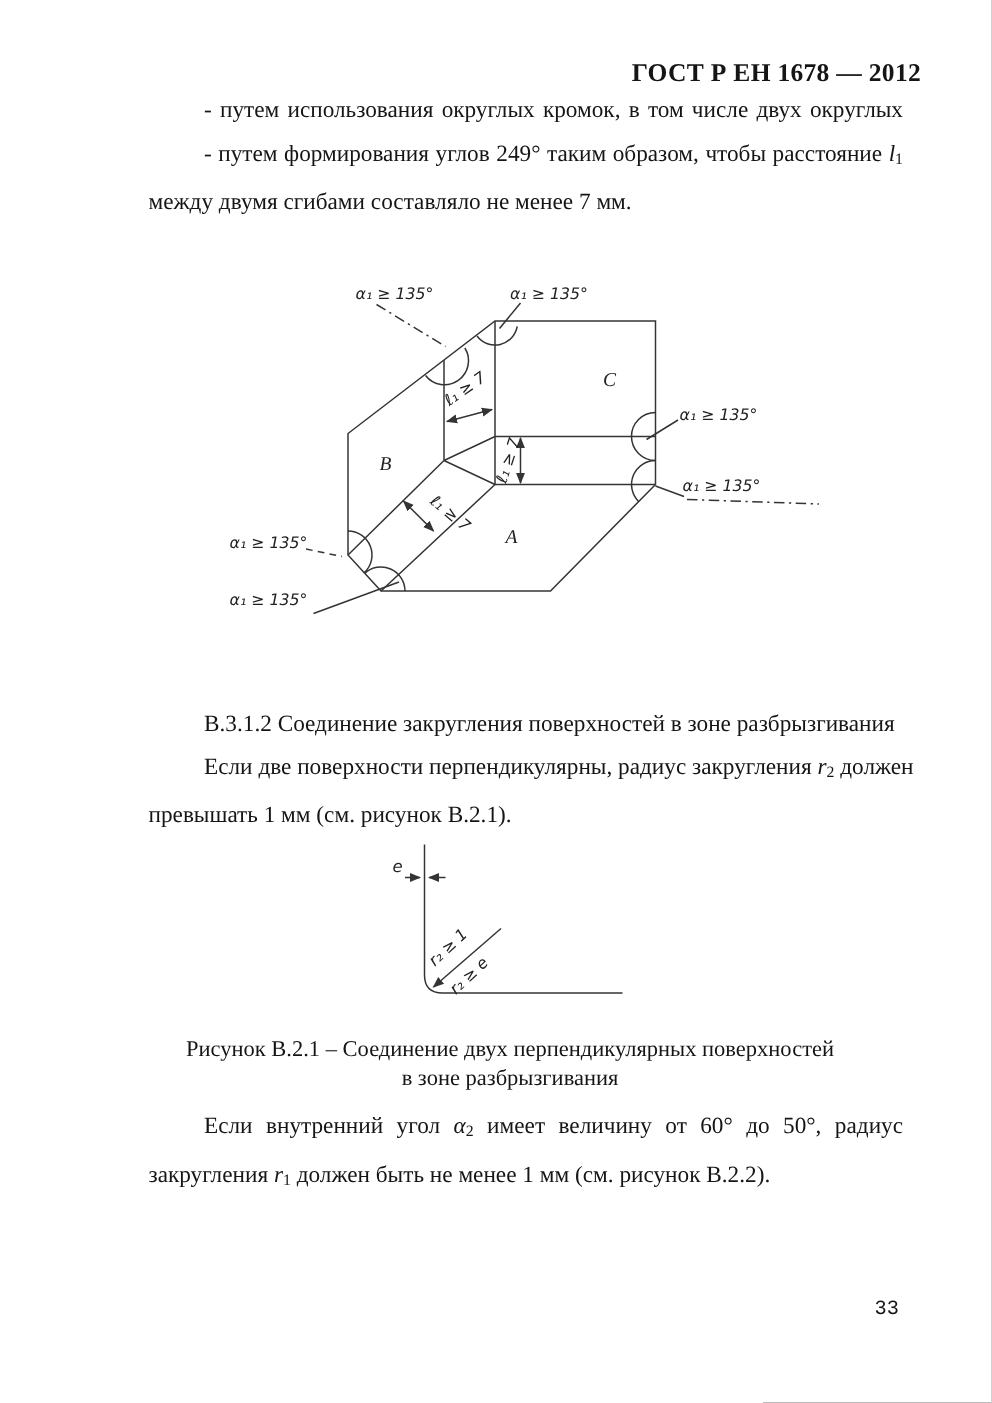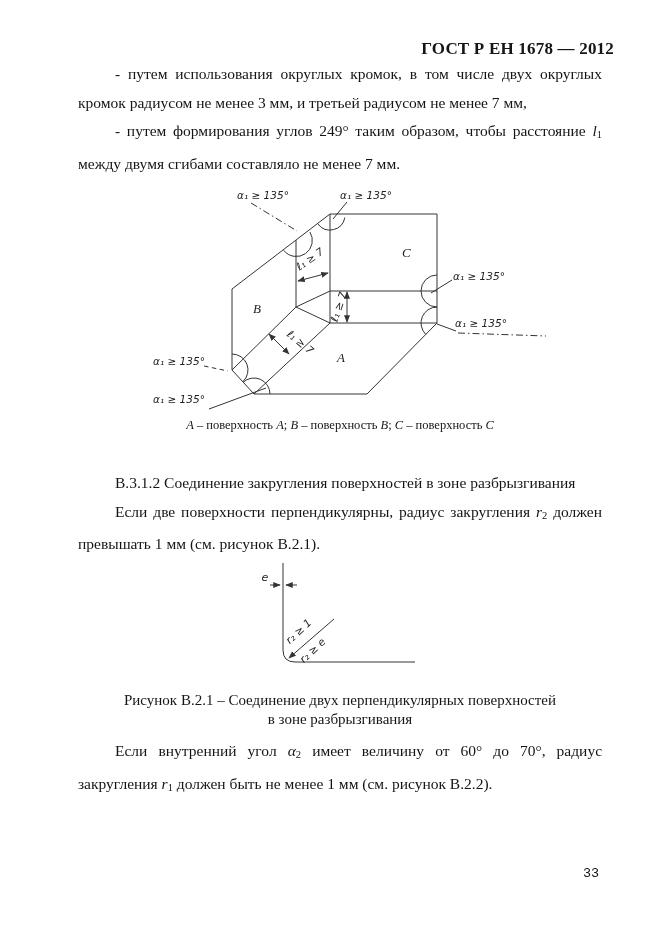--- a/index.html
+++ b/index.html
@@ -9,21 +9,21 @@
     font-family:"Liberation Serif", serif; color:#151515;padding-left:16px;
   }
   .hdr {
     position:absolute; top:39px; right:63px;
     font-size:17px; font-weight:bold; letter-spacing:.2px; white-space:nowrap;
   }
   .flow {
     position:absolute; left:78px; width:524px;
     font-size:15.5px; line-height:28.5px; text-align:left;
   }
-  .pline { text-align:inherit; white-space:nowrap; }
+  .pline { text-align:inherit; white-space:nowrap;margin-left:21px; }
   .pjust { text-align:justify; text-align-last:justify; text-justify:inter-word; }
   .pindent { text-indent:37px; }
   .seg-v { font-style:italic; }
   .seg-sub { font-size:.68em; vertical-align:-.22em; }
   .center-block { position:absolute; left:78px; width:524px; text-align:center; }
   .legend { top:417px; font-size:12.5px; line-height:16px; }
   .cap1 { top:446px; font-size:15px; line-height:18px; }
   .cap2 { top:691px; font-size:15px; line-height:18.5px;text-align:center; }
   .pagenum { position:absolute; top:866px; left:583px; font-size:13.5px;font-family:Liberation Mono, monospace; }
   .fig { position:absolute; }
@@ -36,21 +36,20 @@
 </head>
 <body>
 
 <div class="page">
 
   <div class="hdr">ГОСТ Р ЕН 1678 — 2012</div>
 
   <div class="flow" style="top:60px">
     <div>
         <div class="pline pjust pindent"><span class="seg-n">- путем использования округлых кромок, в том числе двух округлых</span></div>
-        <div class="pline"><span class="seg-n">кромок радиусом не менее 3 мм, и третьей радиусом не менее 7 мм,</span></div>
       </div>
     <div>
         <div class="pline pjust pindent"><span class="seg-n">- путем формирования углов 249° таким образом, чтобы расстояние </span><span class="seg-v">l</span><span class="seg-sub">1</span></div>
         <div class="pline"><span class="seg-n">между двумя сгибами составляло не менее 7 мм.</span></div>
       </div>
   </div>
 
   <svg class="fig" style="left:150px; top:178px" width="400" height="245" viewBox="150 178 400 245">
     <defs>
       <marker id="arr1" viewBox="0 0 10 10" refX="9" refY="5" markerWidth="7.5" markerHeight="7.5" orient="auto-start-reverse">
@@ -94,23 +93,20 @@
 
     <text class="dim-label" x="312" y="262" text-anchor="middle" transform="rotate(-35 312 262)">ℓ₁ ≥ 7</text>
     <text class="dim-label" x="342" y="308" text-anchor="middle" transform="rotate(-72 342 308)">ℓ₁ ≥ 7</text>
     <text class="dim-label" x="298" y="345" text-anchor="middle" transform="rotate(40 298 345)">ℓ₁ ≥ 7</text>
 
     <text class="surf-label" x="253" y="313">B</text>
     <text class="surf-label" x="337" y="362">A</text>
     <text class="surf-label" x="402" y="257">C</text>
   </svg>
 
-  <div class="center-block legend">
-      <div class="pline"><span class="seg-v">A</span><span class="seg-n"> – поверхность </span><span class="seg-v">A</span><span class="seg-n">; </span><span class="seg-v">B</span><span class="seg-n"> – поверхность </span><span class="seg-v">B</span><span class="seg-n">; </span><span class="seg-v">C</span><span class="seg-n"> – поверхность </span><span class="seg-v">C</span></div>
-    </div>
 
 
   <div class="flow" style="top:469px">
     <div>
         <div class="pline pindent"><span class="seg-n">В.3.1.2 Соединение закругления поверхностей в зоне разбрызгивания</span></div>
       </div>
     <div>
         <div class="pline pjust pindent"><span class="seg-n">Если две поверхности перпендикулярны, радиус закругления </span><span class="seg-v">r</span><span class="seg-sub">2</span><span class="seg-n"> должен</span></div>
         <div class="pline"><span class="seg-n">превышать 1 мм (см. рисунок В.2.1).</span></div>
       </div>
@@ -133,20 +129,20 @@
     <text class="dim-label" x="315" y="653" text-anchor="middle" transform="rotate(-43 315 653)">r₂ ≥ e</text>
   </svg>
 
   <div class="center-block cap2">
     <div>Рисунок В.2.1 – Соединение двух перпендикулярных поверхностей</div>
     <div>в зоне разбрызгивания</div>
   </div>
 
   <div class="flow" style="top:737px">
     <div>
-        <div class="pline pjust pindent"><span class="seg-n">Если внутренний угол </span><span class="seg-v">α</span><span class="seg-sub">2</span><span class="seg-n"> имеет величину от 60° до 70°, радиус</span></div>
+        <div class="pline pjust pindent"><span class="seg-n">Если внутренний угол </span><span class="seg-v">α</span><span class="seg-sub">2</span><span class="seg-n"> имеет величину от 60° до 50°, радиус</span></div>
         <div class="pline"><span class="seg-n">закругления </span><span class="seg-v">r</span><span class="seg-sub">1</span><span class="seg-n"> должен быть не менее 1 мм (см. рисунок В.2.2).</span></div>
       </div>
   </div>
 
   <div class="pagenum">33</div>
 
 </div>
 
 </body></html>

